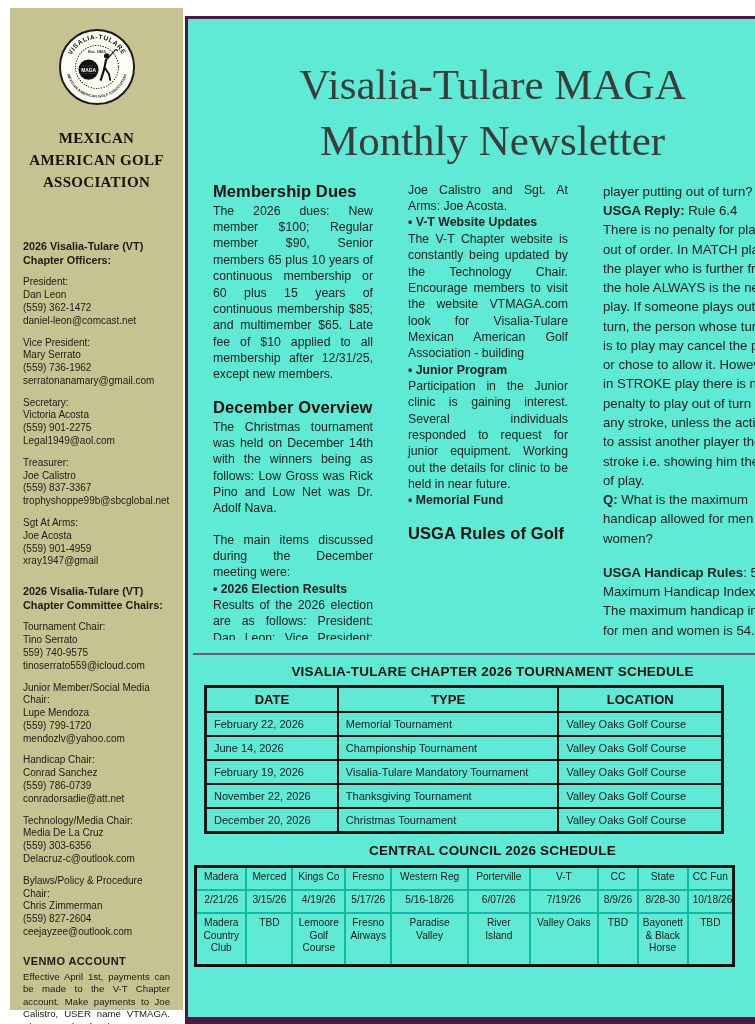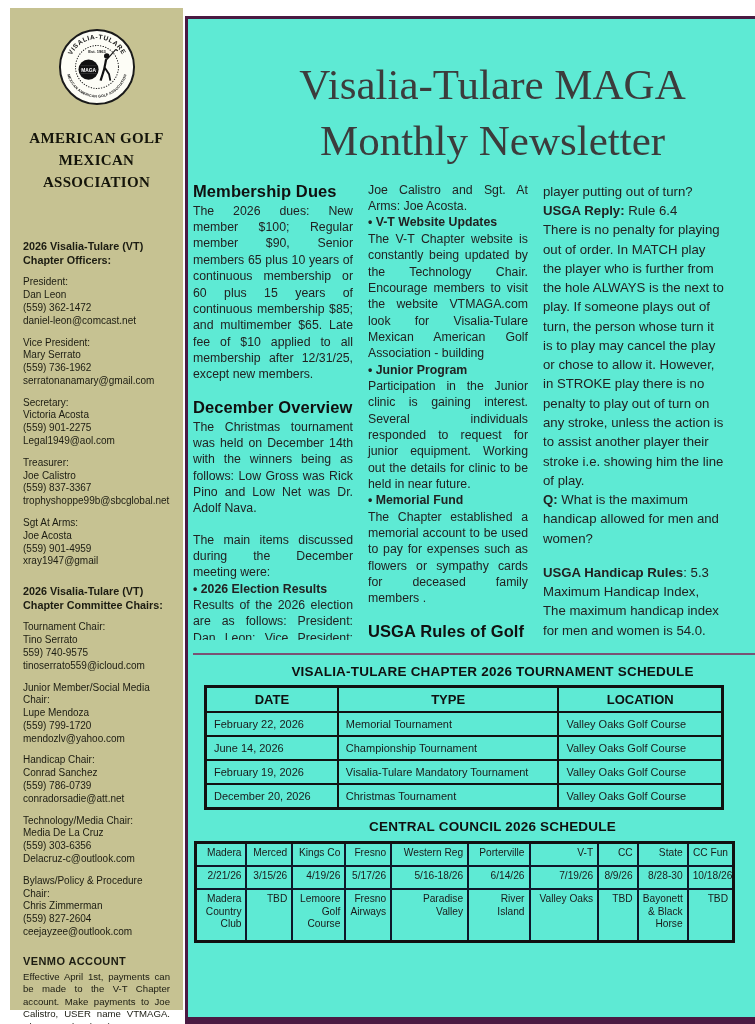--- a/index.html
+++ b/index.html
@@ -35,39 +35,39 @@
     margin-top:38px;text-align:center;font-family:"Liberation Serif",serif;
     font-size:43px;line-height:1.3;color:#3c3c3c;
   }
   .vol-bar{
     margin-top:23px;margin-right:22px;height:27px;background:#4a1a42;color:#fff;
     font-weight:bold;font-size:13px;display:flex;align-items:center;
     justify-content:space-between;padding:0 11px;box-sizing:border-box;
   }
   
   .cols{display:flex;margin:13px 0 0 5px;gap:15px;height:458px;overflow:hidden;}
-  .col{width:160px;}
+  .col{width:160px;margin-left:20px;}
   .col.c3{width:181px;}
   .col.c1,.col.c2{text-align:justify;}
   .col p{margin:0;font-size:12.3px;line-height:1.33;}
   .col.c3 p{font-size:13.2px;line-height:1.46;text-align:left;}
   .col h3{font-size:16.5px;font-weight:bold;margin:0 0 2px;color:#101010;text-align:left;letter-spacing:.1px;}
   .mt{margin-top:15px !important;}
   .bullet{font-weight:bold;}
   .bullet::before{content:"\2022  ";}
   .qa b{font-weight:bold;}
   
   .sep{height:2px;background:#7a5274;margin:13px 22px 0 5px;}
   .sched-title{text-align:center;font-weight:bold;font-size:13.5px;margin-top:9px;color:#101010;letter-spacing:.2px;}
   table{border-collapse:collapse;}
   .t1{margin:6px 0 0 16px;width:520px;border:3px solid #111;}
   .t1 th{border:2px solid #111;font-size:13px;font-weight:bold;text-align:center;padding:4px 2px;color:#101010;}
   .t1 td{border:2px solid #111;font-size:11px;padding:3px 7px;text-align:left;height:16px;color:#1a1a1a;}
   .t2{margin:7px 0 0 6px;width:541px;border:3px solid #111;table-layout:fixed;}
-  .t2 td{border:2px solid #0f172a;font-size:10.2px;padding:3px 4px;text-align:right;vertical-align:top;color:#1a1a1a;}
+  .t2 td{border:2px solid #14b8a6;font-size:10.2px;padding:3px 4px;text-align:center;vertical-align:top;color:#1a1a1a;}
   .t2 tr.r1 td{height:15px;}
   .t2 tr.r2 td{height:15px;}
   .t2 tr.r3 td{height:44px;line-height:1.25;}
 </style>
 </head>
 <body>
 
 <div class="sidebar">
 
   <svg class="logo" viewBox="-60 -60 120 120">
@@ -92,22 +92,22 @@
       <path d="M 29 -27 L 32 -25" stroke-width="1.7"></path>
     </g>
     <g>
       <circle cx="-13" cy="4" r="15.5" fill="#111"></circle>
       <path d="M -25 -2 h 24 M -26 4 h 26 M -25 10 h 24" stroke="#3d3d3d" stroke-width="1"></path>
       <text x="-13" y="7" text-anchor="middle" font-family="Liberation Sans, sans-serif" font-size="7.5" font-weight="bold" fill="#fff">MAGA</text>
     </g>
   </svg>
 
   <div class="org-name">
+    <div>MEXICAN</div>
     <div>AMERICAN GOLF</div>
-    <div>MEXICAN</div>
     <div>ASSOCIATION</div>
   </div>
 
   <div class="side-sec-title officers-title">2026 Visalia-Tulare (VT) Chapter Officers:</div>
 
   <div class="contact">
     <div class="role">President:</div>
     <div>Dan Leon</div>
     <div>(559) 362-1472</div>
     <div>daniel-leon@comcast.net</div>
@@ -196,21 +196,20 @@
       <p>Results of the 2026 election are as follows:  President: Dan Leon; Vice President: Mary Serrato; Secretary: Victoria Acosta; Treasurer:</p>
     </div>
 
     <div class="col c2">
       <p>Joe Calistro and Sgt. At Arms:  Joe Acosta.</p>
       <p class="bullet">V-T Website Updates</p>
       <p>The V-T Chapter website is constantly being updated by the Technology Chair. Encourage members to visit the website VTMAGA.com look for Visalia-Tulare Mexican American Golf Association - building</p>
       <p class="bullet">Junior Program</p>
       <p>Participation in the Junior clinic is gaining interest.  Several individuals responded to request for junior equipment.  Working out the details for clinic to be held in near future.</p>
       <p class="bullet">Memorial Fund</p>
-      <p>The Chapter established a memorial account to be used to pay for expenses such as flowers or sympathy cards for deceased family members .</p>
       <h3 class="mt">USGA Rules of Golf</h3>
 
     </div>
 
     <div class="col c3">
       <p>player putting out of turn?</p>
       <p class="qa"><b>USGA Reply:</b><span>  Rule 6.4</span></p>
       <p>There is no penalty for playing out of order.  In MATCH play the player who is further from the hole ALWAYS is the next to play.  If someone plays out of turn, the person whose turn it is to play may cancel the play or chose to allow it.  However, in STROKE play there is no penalty to play out of turn on any stroke, unless the action is to assist another player their stroke i.e. showing him the line of play.</p>
       <p class="qa"><b>Q:</b><span>  What is the maximum handicap allowed for men and women?</span></p>
       <p class="qa mt"><b>USGA Handicap Rules</b><span>:  5.3 Maximum Handicap Index, The maximum handicap index for men and women is 54.0.</span></p>
@@ -242,20 +241,25 @@
         <td>Valley Oaks Golf Course</td>
       </tr>
       <tr>
         <td>June 14, 2026</td>
         <td>Championship Tournament</td>
         <td>Valley Oaks Golf Course</td>
       </tr>
       <tr>
         <td>February 19, 2026</td>
         <td>Visalia-Tulare Mandatory Tournament</td>
+        <td>Valley Oaks Golf Course</td>
+      </tr>
+      <tr>
+        <td>November 22, 2026</td>
+        <td>Thanksgiving Tournament</td>
         <td>Valley Oaks Golf Course</td>
       </tr>
       <tr>
         <td>December 20, 2026</td>
         <td>Christmas Tournament</td>
         <td>Valley Oaks Golf Course</td>
       </tr>
     </tbody>
   </table>
 
@@ -286,21 +290,21 @@
         <td>CC</td>
         <td>State</td>
         <td>CC Fun</td>
       </tr>
       <tr class="r2">
         <td>2/21/26</td>
         <td>3/15/26</td>
         <td>4/19/26</td>
         <td>5/17/26</td>
         <td>5/16-18/26</td>
-        <td>6/14/26</td>
+        <td>6/07/26</td>
         <td>7/19/26</td>
         <td>8/9/26</td>
         <td>8/28-30</td>
         <td>10/18/26</td>
       </tr>
       <tr class="r3">
         <td>Madera Country Club</td>
         <td>TBD</td>
         <td>Lemoore Golf Course</td>
         <td>Fresno Airways</td>

